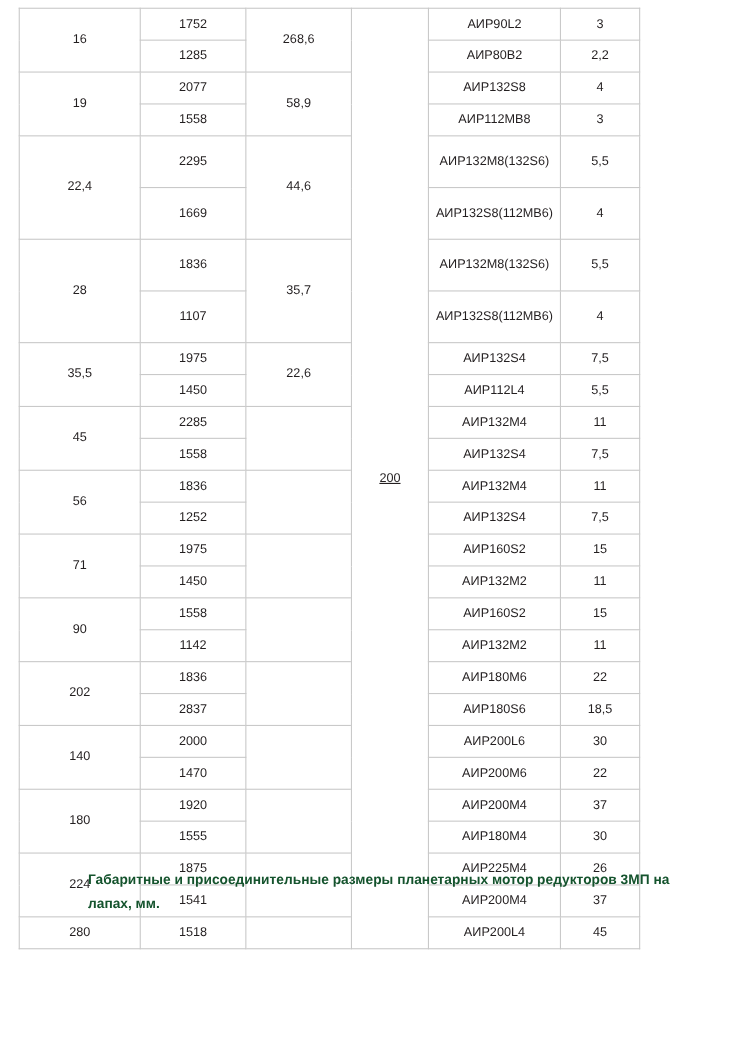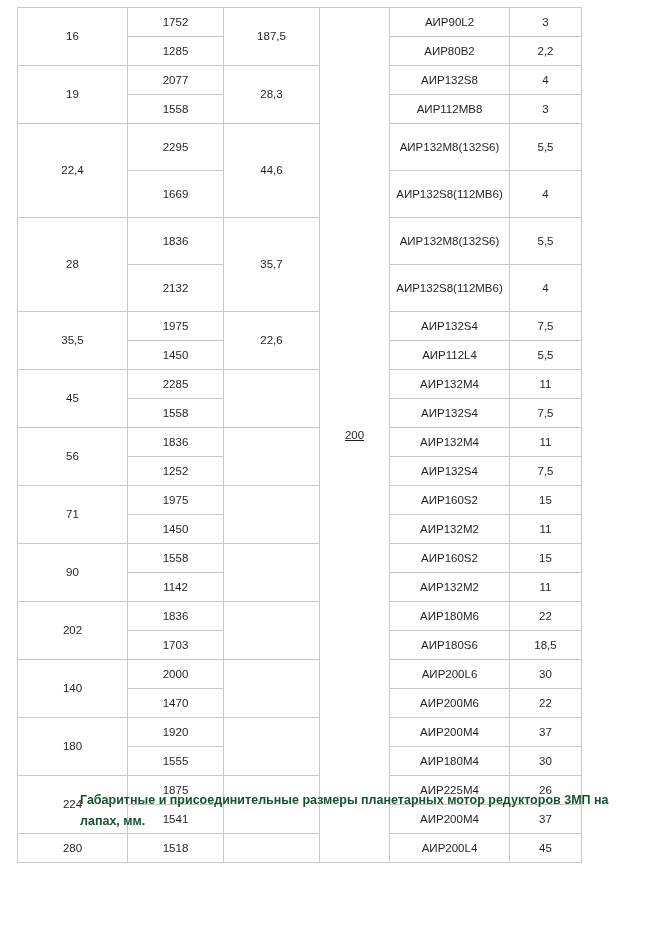--- a/index.html
+++ b/index.html
@@ -75,35 +75,35 @@
         <col class="c3">
         <col class="c4">
         <col class="c5">
         <col class="c6">
     </colgroup>
     <tbody>
 
       <tr class="row-h">
         <td rowspan="2">16</td>
         <td>1752</td>
-        <td rowspan="2">187,5</td>
+        <td rowspan="2">268,6</td>
         <td rowspan="28" class="blank">200</td>
         <td>АИР90L2</td>
         <td>3</td>
       </tr>
       <tr class="row-h">
         <td>1285</td>
         <td>АИР80В2</td>
         <td>2,2</td>
       </tr>
 
       <tr class="row-h">
         <td rowspan="2">19</td>
         <td>2077</td>
-        <td rowspan="2">28,3</td>
+        <td rowspan="2">58,9</td>
         <td>АИР132S8</td>
         <td>4</td>
       </tr>
       <tr class="row-h">
         <td>1558</td>
         <td>АИР112МВ8</td>
         <td>3</td>
       </tr>
 
       <tr class="row-tall">
@@ -120,21 +120,21 @@
       </tr>
 
       <tr class="row-tall">
         <td rowspan="2">28</td>
         <td>1836</td>
         <td rowspan="2">35,7</td>
         <td>АИР132М8(132S6)</td>
         <td>5,5</td>
       </tr>
       <tr class="row-tall">
-        <td class="shaded">2132</td>
+        <td class="shaded">1107</td>
         <td>АИР132S8(112МВ6)</td>
         <td>4</td>
       </tr>
 
       <tr class="row-h">
         <td rowspan="2">35,5</td>
         <td>1975</td>
         <td rowspan="2">22,6</td>
         <td>АИР132S4</td>
         <td>7,5</td>
@@ -198,21 +198,21 @@
       </tr>
 
       <tr class="row-h">
         <td rowspan="2">202</td>
         <td>1836</td>
         <td rowspan="2" class="blank"></td>
         <td>АИР180М6</td>
         <td>22</td>
       </tr>
       <tr class="row-h">
-        <td class="shaded">1703</td>
+        <td class="shaded">2837</td>
         <td>АИР180S6</td>
         <td>18,5</td>
       </tr>
 
       <tr class="row-h">
         <td rowspan="2">140</td>
         <td>2000</td>
         <td rowspan="2" class="blank"></td>
         <td>АИР200L6</td>
         <td>30</td>

